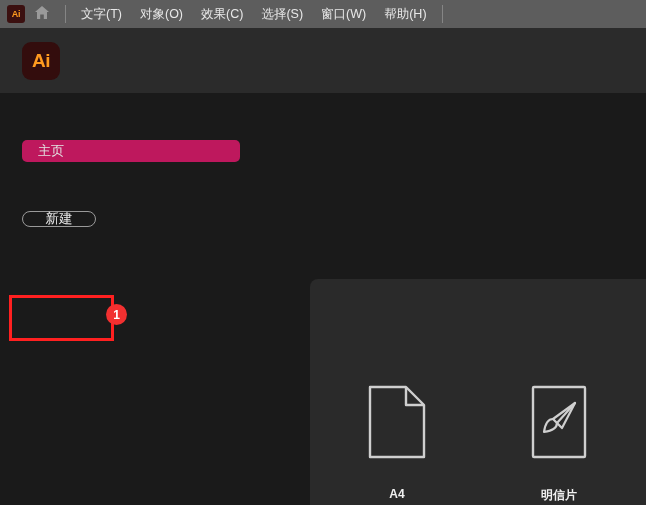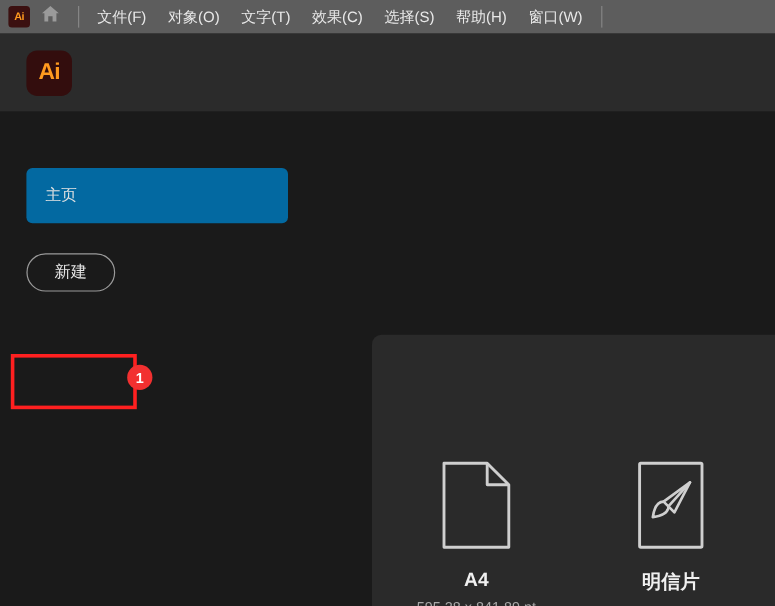--- a/index.html
+++ b/index.html
@@ -106,36 +106,36 @@
     width: 646px;
     height: 412px;
     background: #1a1a1a;
   }
 
   .home-pill {
     position: absolute;
     left: 22px;
     top: 47px;
     width: 218px;
-    height: 46px;
+    height: 22px;
     border-radius: 5px;
-    background: #0369a1;
+    background: #be185d;
     display: flex;
     align-items: center;
     padding-left: 16px;
     font-size: 13px;
     color: #e2e2e2;
     cursor: pointer;
   }
 
   .action-btn {
     position: absolute;
     left: 22px;
     width: 74px;
-    height: 32px;
+    height: 16px;
     border-radius: 16px;
     border: 1px solid #9a9a9a;
     background: transparent;
     color: #e8e8e8;
     font-size: 13.5px;
     font-family: "Liberation Sans", "DejaVu Sans", sans-serif;
     display: flex;
     align-items: center;
     justify-content: center;
     cursor: pointer;
@@ -201,22 +201,22 @@
   .card-pc  { margin-left: 22px; }
 
   .thumb {
     height: 80px;
     display: flex;
     align-items: flex-end;
     justify-content: center;
   }
 
   .card-title {
-    margin-top: 12px;
-    font-size: 16px;
+    margin-top: 24px;
+    font-size: 12px;
     font-weight: bold;
     color: #f0f0f0;
   }
 
   .card-sub {
     margin-top: 6px;
     font-size: 12px;
     color: #a8a8a8;
   }
 </style>
@@ -231,27 +231,26 @@
     <span>
       <svg width="16" height="15" viewBox="0 0 16 15" aria-hidden="true">
         <path d="M8 1 L15 7 L13 7 L13 14 L9.8 14 L9.8 9.6 L6.2 9.6 L6.2 14 L3 14 L3 7 L1 7 Z" fill="#9a9a9a"></path>
       </svg>
     </span>
   </div>
 
   <div class="menu-sep"></div>
 
   <div class="menu-items">
-    <div class="menu-item">文件(F)</div>
+    <div class="menu-item">文字(T)</div>
     <div class="menu-item">对象(O)</div>
-    <div class="menu-item">文字(T)</div>
     <div class="menu-item">效果(C)</div>
     <div class="menu-item">选择(S)</div>
+    <div class="menu-item">窗口(W)</div>
     <div class="menu-item">帮助(H)</div>
-    <div class="menu-item">窗口(W)</div>
   </div>
 
   <div class="menu-sep"></div>
 </div>
 
 <div class="header-band">
   <div class="app-logo-large">Ai</div>
 </div>
 
 <div class="body-area">

